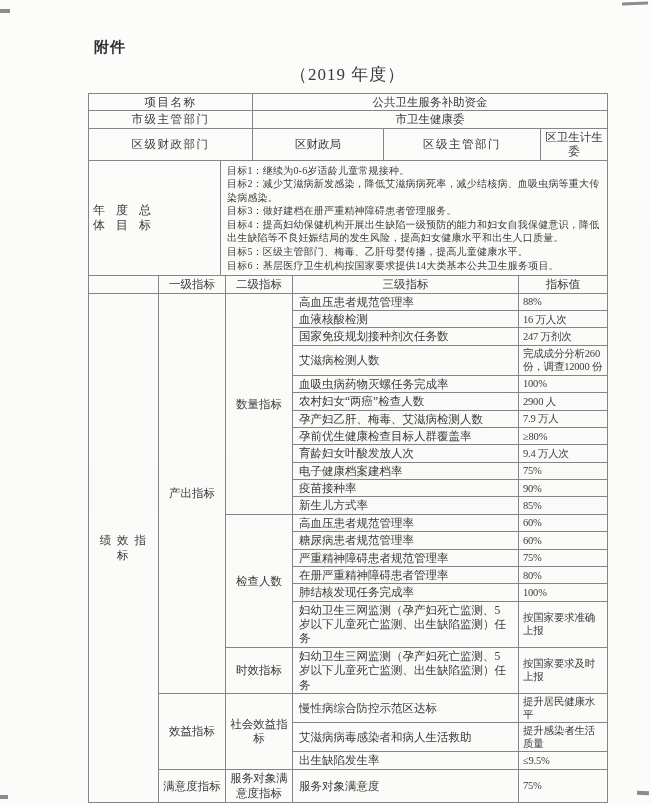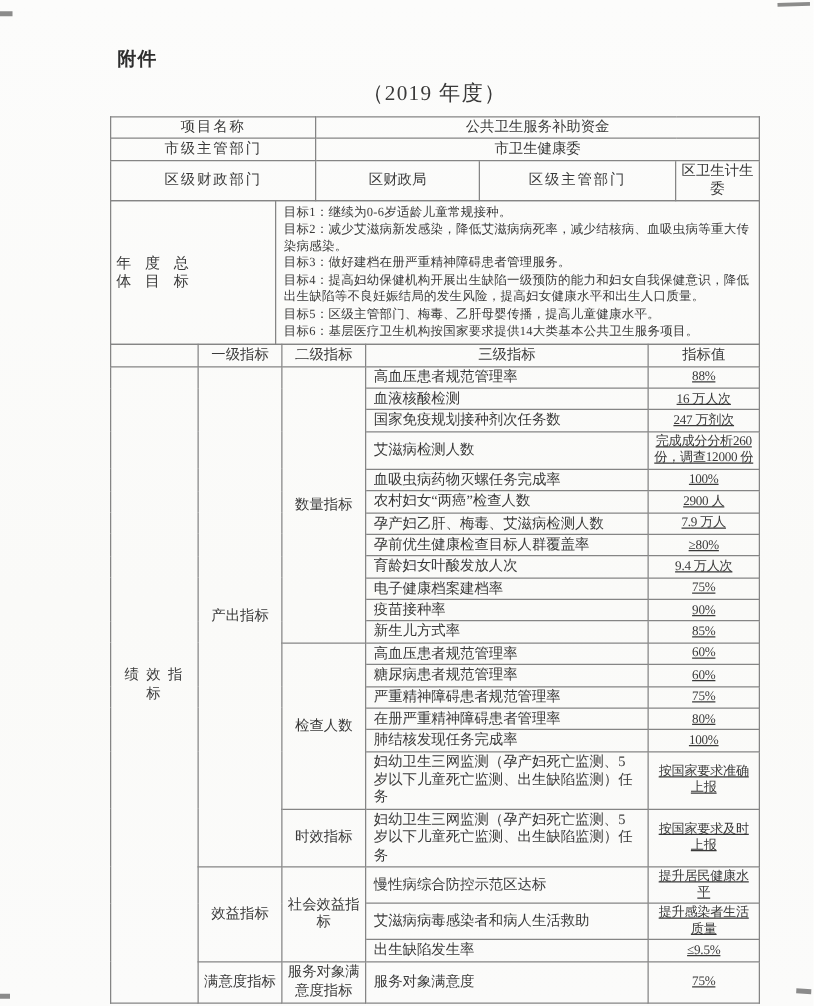--- a/index.html
+++ b/index.html
@@ -52,21 +52,21 @@
   .h16{height:16px;}
   .h17{height:17px;}
   .h30{height:30px;}
   .h33{height:33px;}
 
   .goals-label{letter-spacing:4px;font-size:12px;}
   .goals-cell{padding:3px 6px;}
   .goal-line{font-size:10px;line-height:1.36;letter-spacing:0.2px;white-space:normal;}
 
   .name-cell{text-align:left;padding-left:6px;}
-  .val-cell{text-align:center;font-size:10.5px;letter-spacing:-0.2px;text-decoration:underline;}
+  .val-cell{text-align:left;font-size:10.5px;letter-spacing:-0.2px;}
 </style>
 </head>
 <body>
 
 <div class="page">
   <div class="artifact a-tl"></div>
   <div class="artifact a-tr"></div>
   <div class="artifact a-bl"></div>
   <div class="artifact a-br"></div>
 

